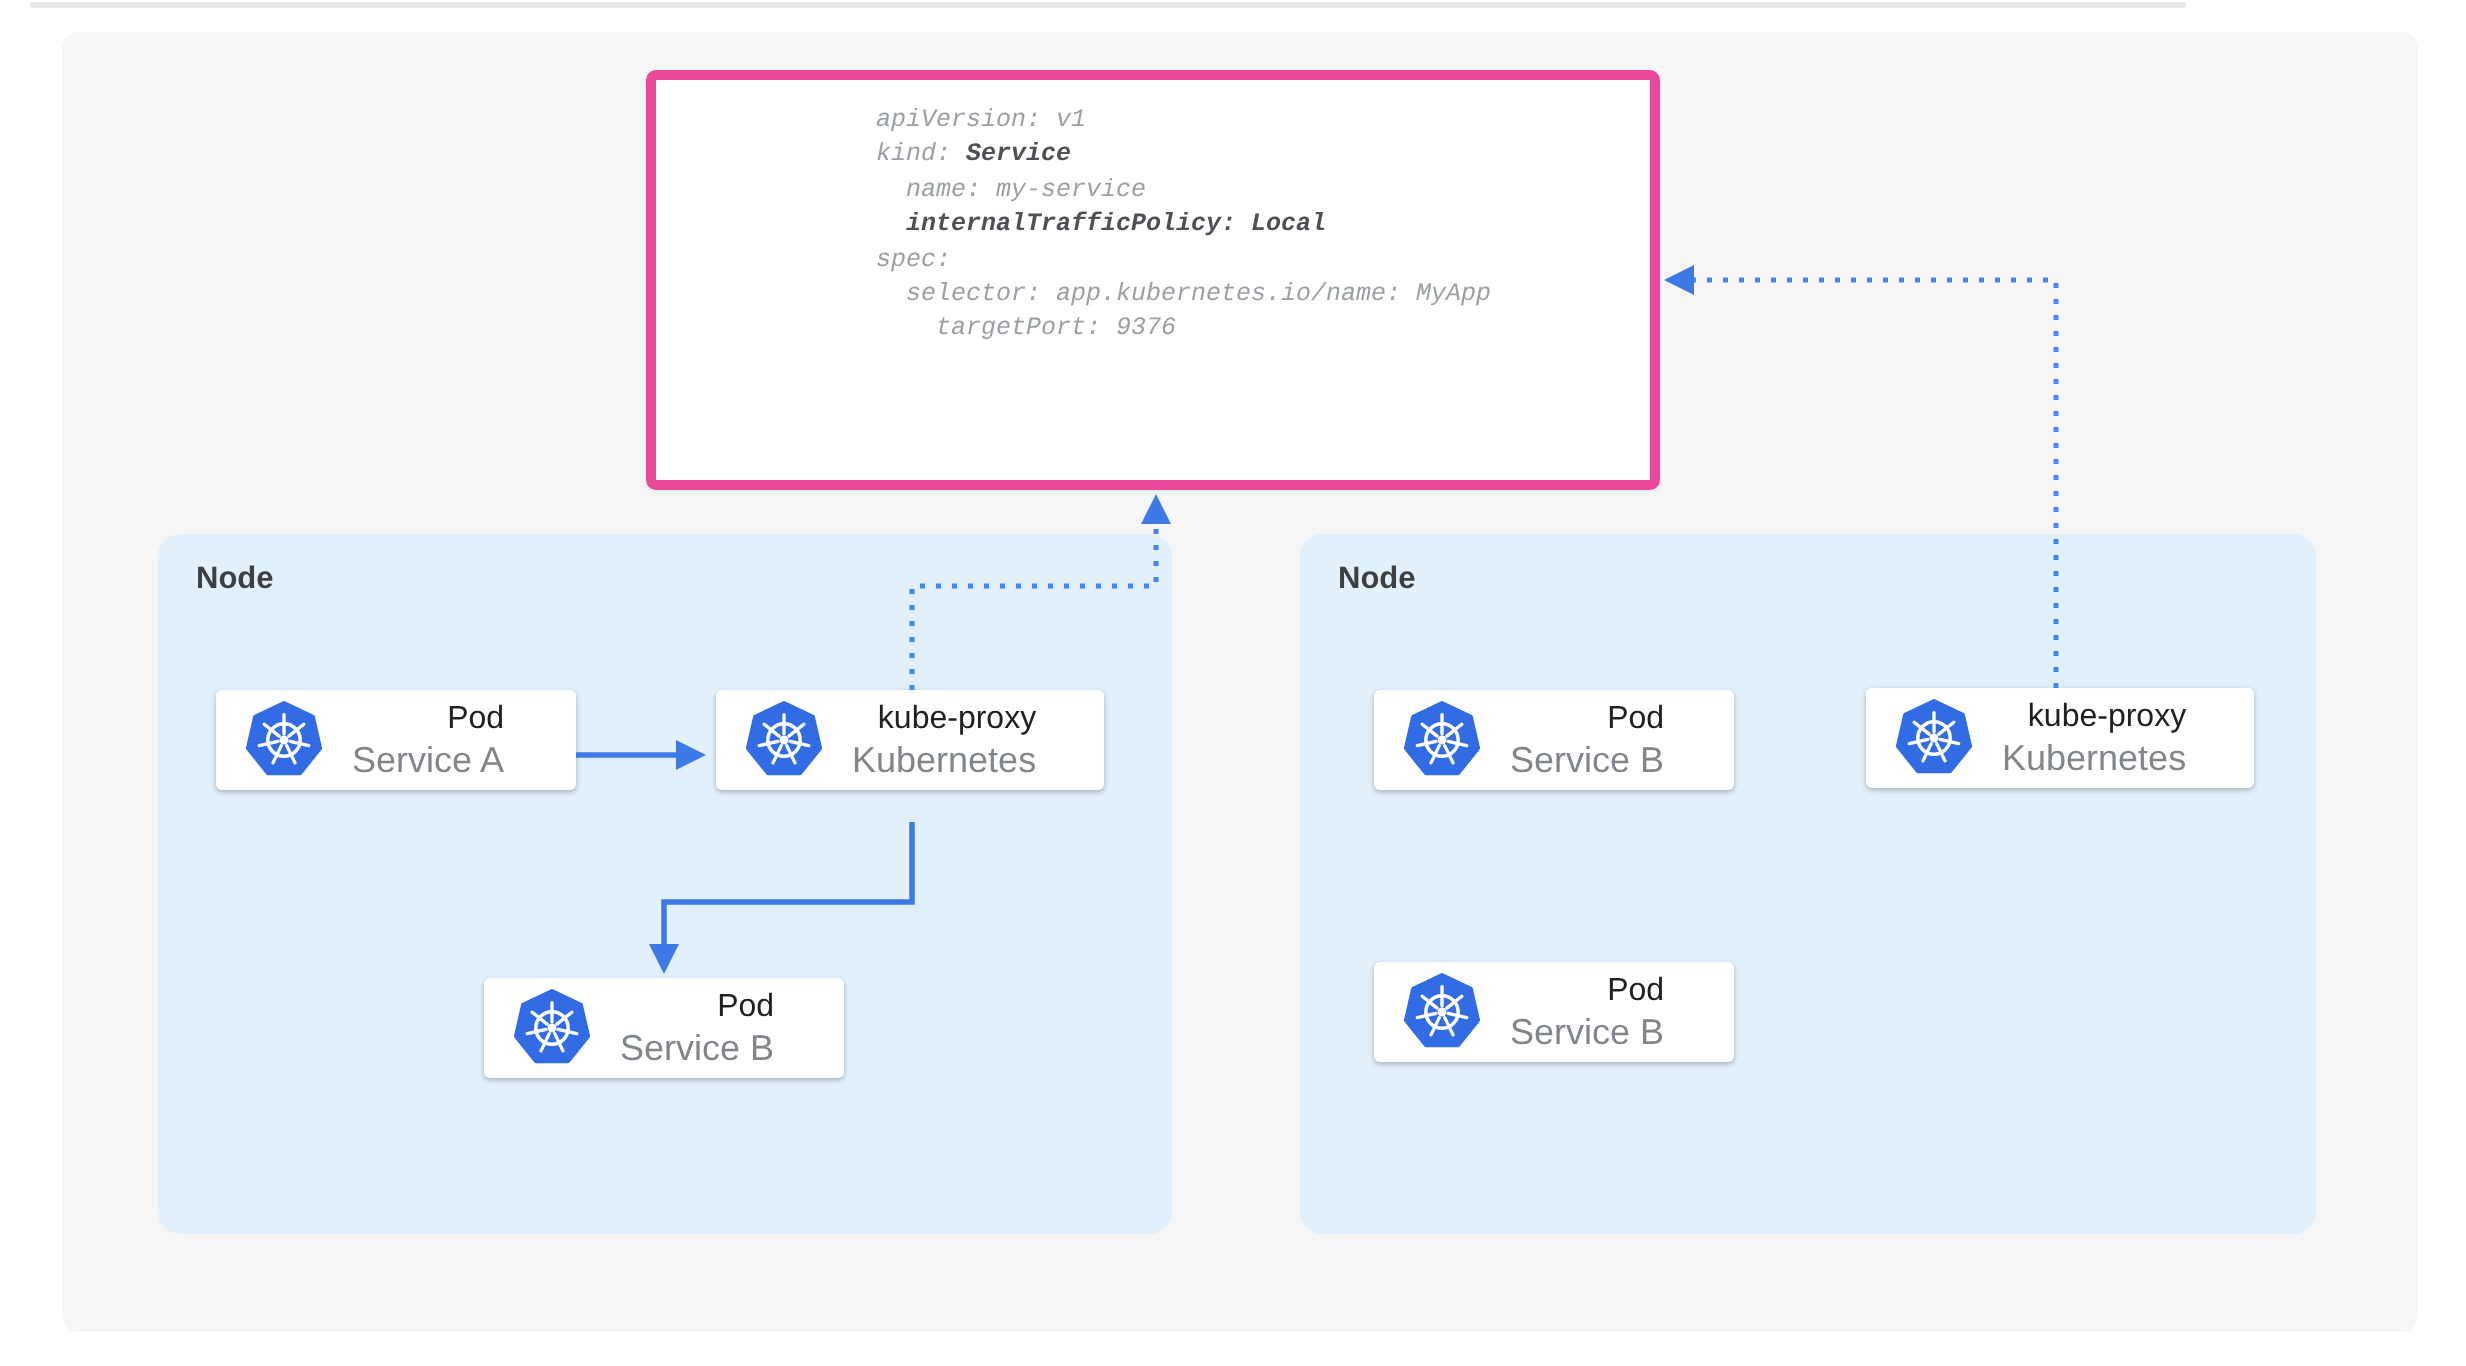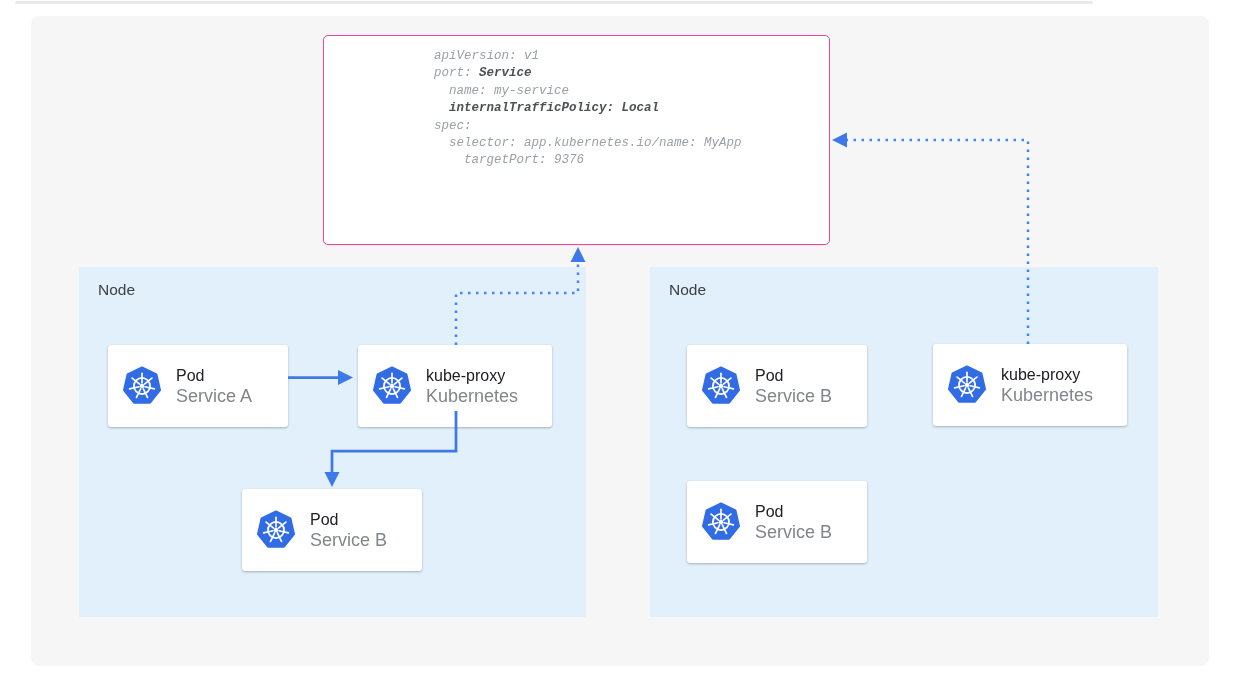--- a/index.html
+++ b/index.html
@@ -11,47 +11,48 @@
   .top-rule{
     position:absolute;left:15px;top:1px;width:1078px;height:3px;
     background:#e9e9e9;border-radius:3px;
   }
   .panel{
     position:absolute;left:31px;top:16px;width:1178px;height:650px;
     background:var(--panel_bg,#f6f6f7);border-radius:8px;
   }
   .code-box{
     position:absolute;left:323px;top:35px;width:507px;height:210px;
-    background:#ffffff;border:1px solid #ec4899;border-radius:5px;
+    background:#ffffff;border:5px solid #ec4899;border-radius:5px;
     box-shadow:0 1px 2px rgba(0,0,0,0.06);
     box-sizing:border-box;
     padding:12px 0 0 110px;
   }
   .code-line{
     white-space:pre;
     font-family:"Liberation Mono","DejaVu Sans Mono",monospace;
     font-style:italic;
     font-size:12.5px;line-height:17.4px;
     color:var(--code_text,#9aa0a6);
   }
   .code-line .b{font-weight:bold;color:var(--code_bold_text,#4d5156);}
   .node{
     position:absolute;width:507px;height:350px;top:267px;
-    background:var(--node_bg,#e2f0fb);border-radius:0;
+    background:var(--node_bg,#e2f0fb);border-radius:11px;font-weight:bold;
   }
   .node-left{left:79px;}
   .node-right{left:650px;width:508px;}
   .node-label{
     padding:14px 0 0 19px;font-size:15.5px;color:#3c4043;
   }
   .card{
-    position:absolute;height:82px;background:#ffffff;border-radius:3px;
+    position:absolute;height:50px;background:#ffffff;border-radius:3px;
     box-shadow:0 1px 2px rgba(60,64,67,0.25),0 1px 3px rgba(60,64,67,0.12);
     display:flex;align-items:center;box-sizing:border-box;
     padding-left:14px;
+    text-align:right;
   }
   .card .k8s-icon{flex:0 0 40px;width:40px;height:40px;display:block;}
   .card .card-text{margin-left:14px;}
   .card-title{font-size:16px;line-height:20px;color:#202124;}
   .card-subtitle{font-size:18px;line-height:21px;color:#80868b;}
   .card-pod-a{left:108px;top:345px;width:180px;}
   .card-kp-left{left:358px;top:345px;width:194px;}
   .card-pod-b-left{left:242px;top:489px;width:180px;}
   .card-pod-b-r1{left:687px;top:345px;width:180px;}
   .card-kp-right{left:933px;top:344px;width:194px;}
@@ -89,21 +90,21 @@
     </symbol>
   </defs>
 </svg>
 
 <div class="top-rule"></div>
 
 <div class="panel"></div>
 
 <div class="code-box">
   <div class="code-line"><span>apiVersion: v1</span><span class="b"></span></div>
-  <div class="code-line"><span>port: </span><span class="b">Service</span></div>
+  <div class="code-line"><span>kind: </span><span class="b">Service</span></div>
   <div class="code-line"><span>  name: my-service</span><span class="b"></span></div>
   <div class="code-line"><span>  </span><span class="b">internalTrafficPolicy: Local</span></div>
   <div class="code-line"><span>spec:</span><span class="b"></span></div>
   <div class="code-line"><span>  selector: app.kubernetes.io/name: MyApp</span><span class="b"></span></div>
   <div class="code-line"><span>    targetPort: 9376</span><span class="b"></span></div>
 </div>
 
 <div class="node node-left">
   <div class="node-label">Node</div>
 </div>

